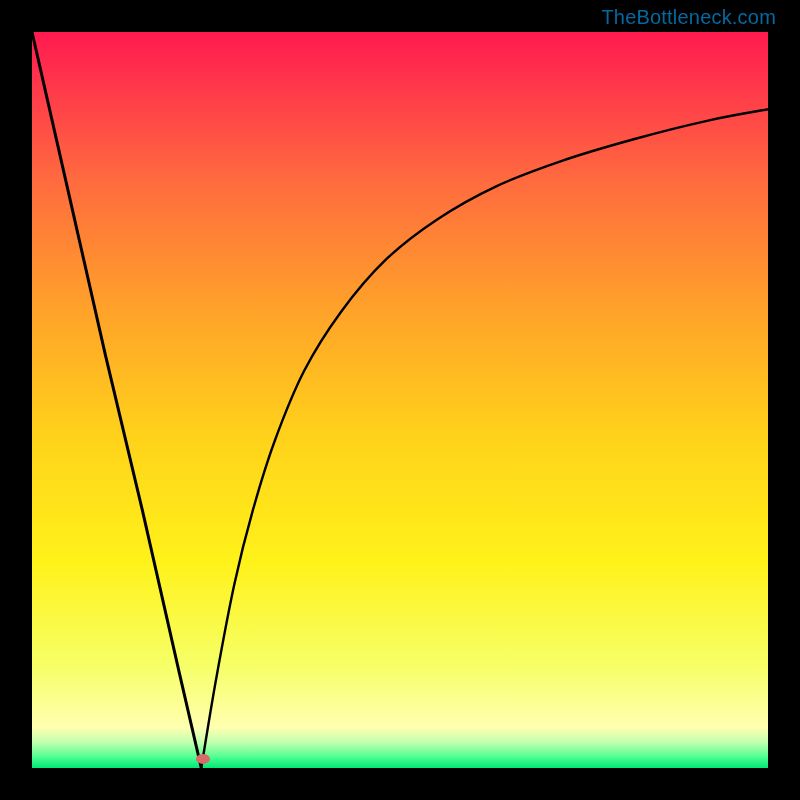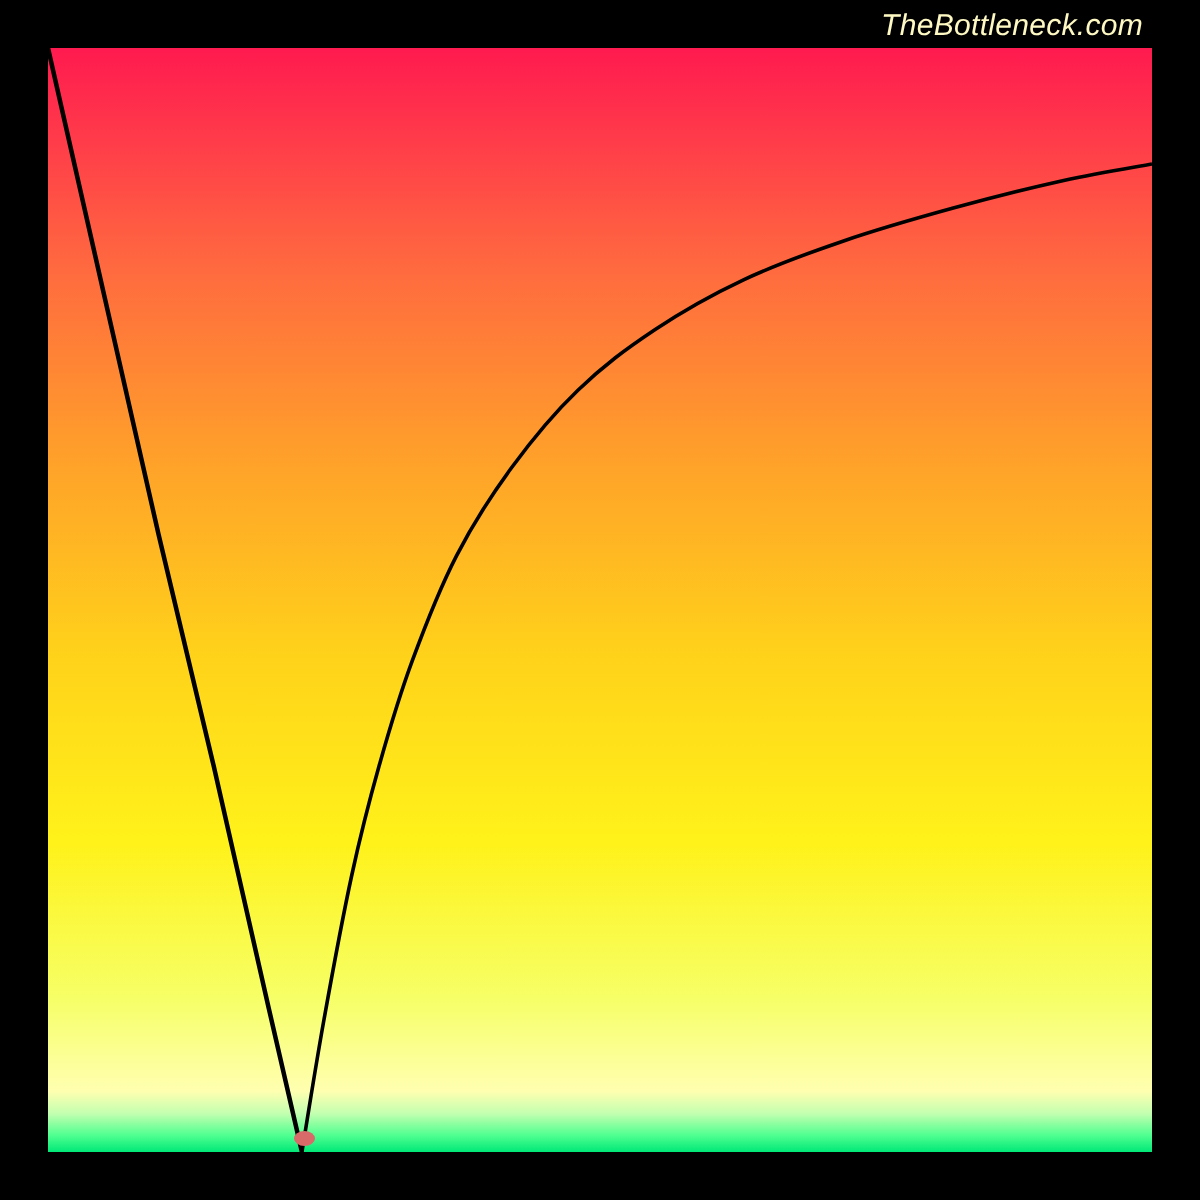--- a/index.html
+++ b/index.html
@@ -22,26 +22,25 @@
   .plot {
     position: absolute;
     left: 0;
     top: 0;
     width: 736px;
     height: 736px;
   }
   .watermark {
     position: absolute;
     top: 6px;
-    right: 38px;
-    color: #fef9c3;
+    right: 24px;
+    color: #0369a1;
     font-size: 20px;
     font-weight: 500;
     letter-spacing: 0.2px;
-    font-style: italic;
   }
   .marker {
     position: absolute;
     width: 14px;
     height: 10px;
     background: #d96a6a;
     border-radius: 50%;
     transform: translate(-50%, -50%);
   }
 </style>

